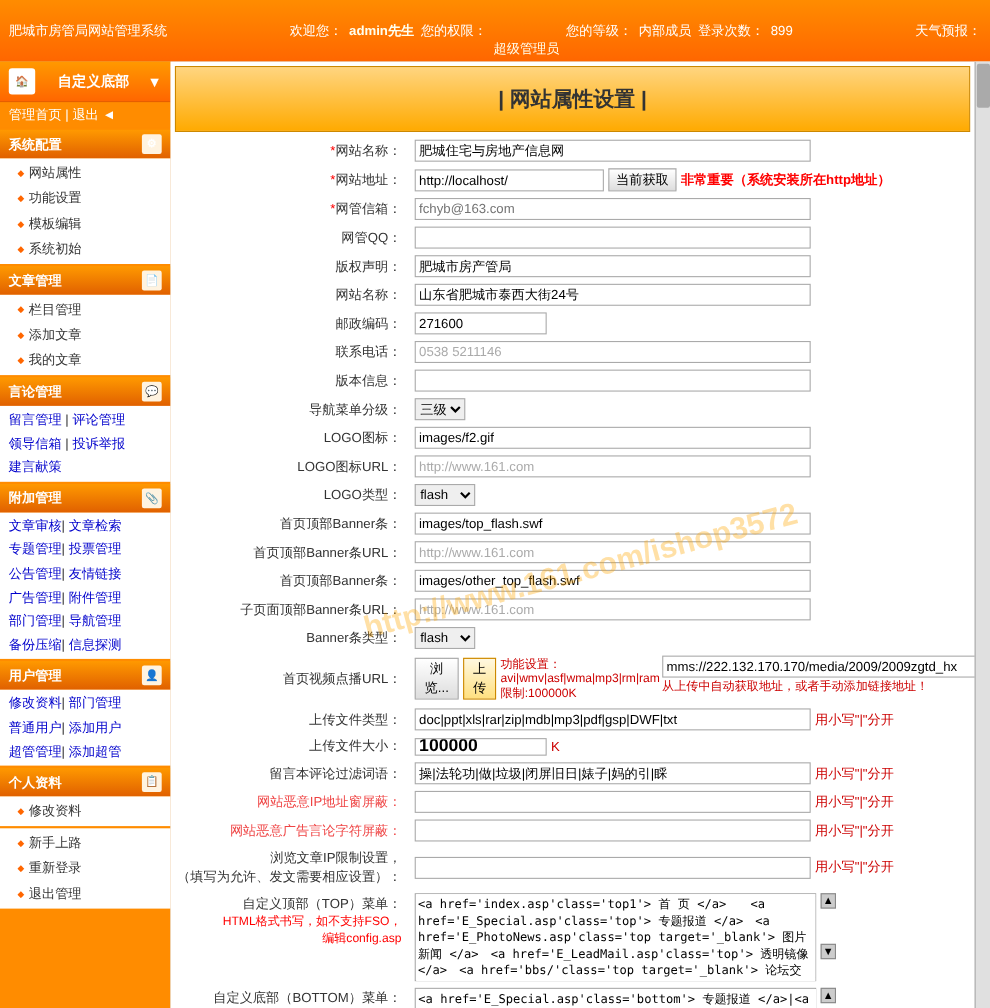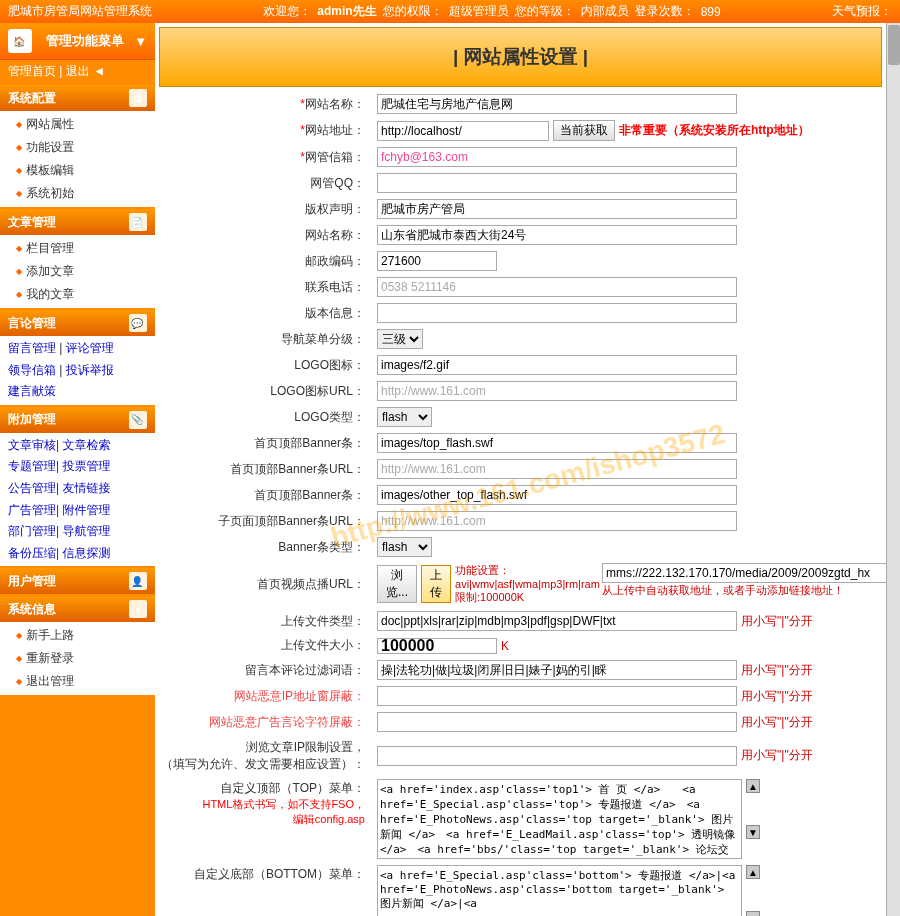--- a/index.html
+++ b/index.html
@@ -223,40 +223,40 @@
 <body>
 
 <div id="topbar">
   <div>
     <span>肥城市房管局网站管理系统</span>
   </div>
   <div style="font-size:12px; display:flex; gap:6px; align-items:center;">
     <span>欢迎您：</span>
     <span style="color:#ffe;font-weight:bold;">admin先生</span>
     <span>您的权限：</span>
-    <span style="color:#ffe;">超级管理员</span>
+    <span style="color:#ffe;margin-top:33px;">超级管理员</span>
     <span>您的等级：</span>
     <span>内部成员</span>
     <span>登录次数：</span>
     <span>899</span>
   </div>
   <div>
     <span>天气预报：</span>
   </div>
 </div>
 
 <div id="main-layout">
 
   <div id="sidebar">
 
     <div class="sidebar-header">
       <span style="display:inline-flex;align-items:center;">
         <span class="logo-icon">🏠</span>
       </span>
-      <span>管理功能菜单</span>
+      <span>自定义底部</span>
       <span>▼</span>
     </div>
 
     <div class="sidebar-nav-links">
       <a>管理首页</a>
       <span> | </span>
       <a>退出</a>
       <span> ◄</span>
     </div>
 
@@ -310,28 +310,38 @@
         <a>部门管理</a><span>| </span><a>导航管理</a><br>
         <a>备份压缩</a><span>| </span><a>信息探测</a>
       </div>
     </div>
 
     <div class="sidebar-section">
       <div class="sidebar-section-title">
         <span>用户管理</span>
         <span class="sidebar-section-icon">👤</span>
       </div>
-    </div>
-
+      <div class="sidebar-items-compact">
+        <a>修改资料</a><span>| </span><a>部门管理</a><br>
+        <a>普通用户</a><span>| </span><a>添加用户</a><br>
+        <a>超管管理</a><span>| </span><a>添加超管</a>
+      </div>
+    </div>
 
     <div class="sidebar-section">
       <div class="sidebar-section-title">
-        <span>系统信息</span>
-        <span class="sidebar-section-icon">ℹ</span>
-      </div>
+        <span>个人资料</span>
+        <span class="sidebar-section-icon">📋</span>
+      </div>
+      <div class="sidebar-items">
+        <div class="sidebar-item">修改资料</div>
+      </div>
+    </div>
+
+    <div class="sidebar-section">
       <div class="sidebar-items">
         <div class="sidebar-item">新手上路</div>
         <div class="sidebar-item">重新登录</div>
         <div class="sidebar-item">退出管理</div>
       </div>
     </div>
 
   </div>
 
   <div id="content" class="content-wrapper">
@@ -365,21 +375,21 @@
             <input type="text" class="form-input" value="http://localhost/" style="width: 172px;">
             <button class="btn-get">当前获取</button>
             <span class="important-text">非常重要（系统安装所在http地址）</span>
           </span>
         </td>
       </tr>
 
       <tr>
         <td class="form-label"><span class="required-star">*</span>网管信箱：</td>
         <td>
-          <input type="text" class="form-input-long" value="fchyb@163.com" style="color: #ec4899;">
+          <input type="text" class="form-input-long" value="fchyb@163.com" style="color: #737373;">
         </td>
       </tr>
 
       <tr>
         <td class="form-label">网管QQ：</td>
         <td>
           <input type="text" class="form-input-long" value="" style="">
         </td>
       </tr>
 

